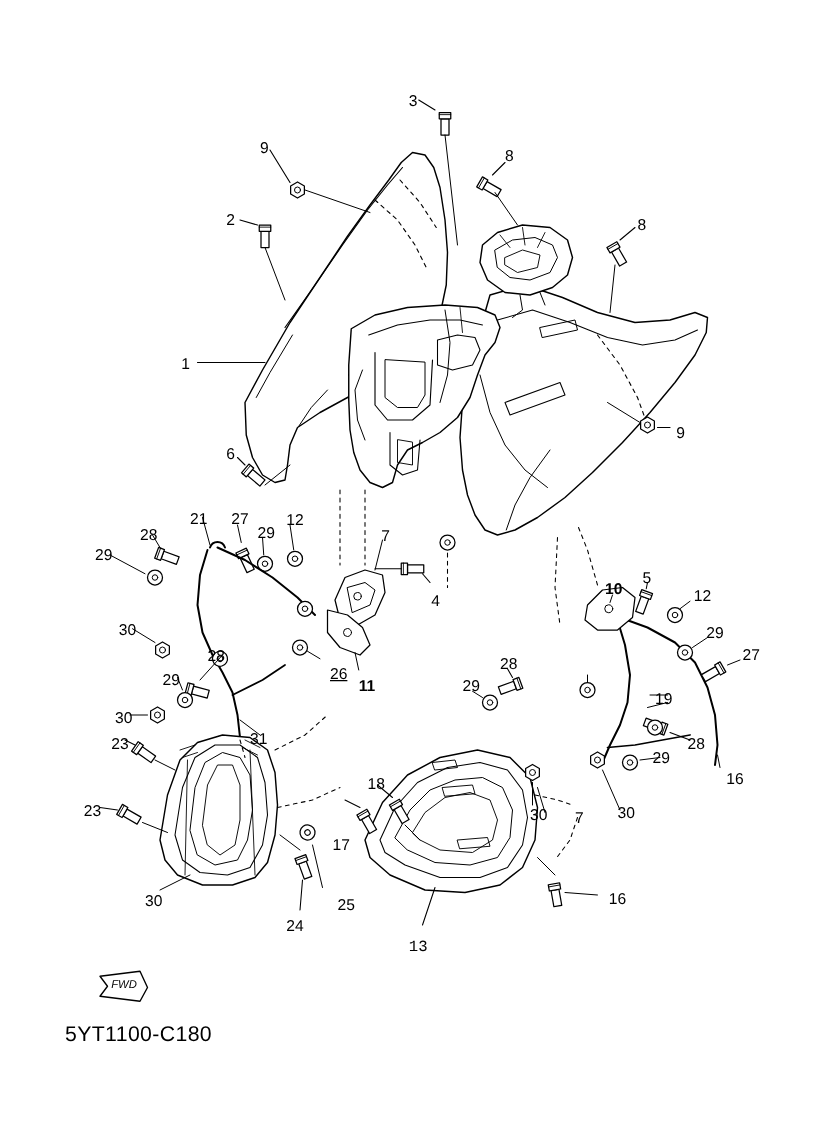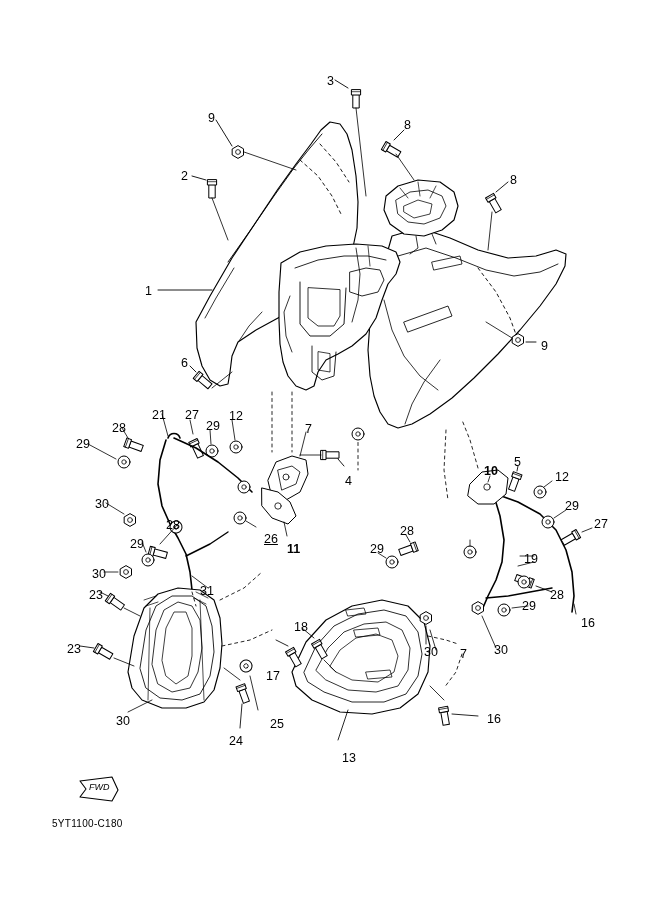--- a/index.html
+++ b/index.html
@@ -36,21 +36,21 @@
     user-select: none;
   }
   .partnum {
     font-size: 12.5px;
     font-weight: normal;
   }
   #drawing-code {
     position: absolute;
     left: 52px;
     top: 818px;
-    font-size: 10px;
+    font-size: 17px;
     letter-spacing: 0.3px;
     color: #000;
   }
   #fwd-badge {
     position: absolute;
     left: 78px;
     top: 776px;
     width: 40px;
     height: 26px;
   }
@@ -452,16 +452,16 @@
     <span class="lbl partnum" style="left:294px; top:621px;">18</span>
     <span class="lbl partnum" style="left:266px; top:670px;">17</span>
     <span class="lbl partnum" style="left:67px;  top:643px;">23</span>
     <span class="lbl partnum" style="left:424px; top:646px;">30</span>
     <span class="lbl partnum" style="left:460px; top:648px;">7</span>
     <span class="lbl partnum" style="left:494px; top:644px;">30</span>
     <span class="lbl partnum" style="left:487px; top:713px;">16</span>
     <span class="lbl partnum" style="left:116px; top:715px;">30</span>
     <span class="lbl partnum" style="left:257px; top:718px;margin-left:13px;">25</span>
     <span class="lbl partnum" style="left:229px; top:735px;">24</span>
-    <span class="lbl partnum" style="left:342px; top:752px;">13</span>
+    <span class="lbl partnum" style="left:327px; top:752px;font-family:Liberation Mono, monospace;">13</span>
   </div>
 
 </div>
 
 </body></html>

